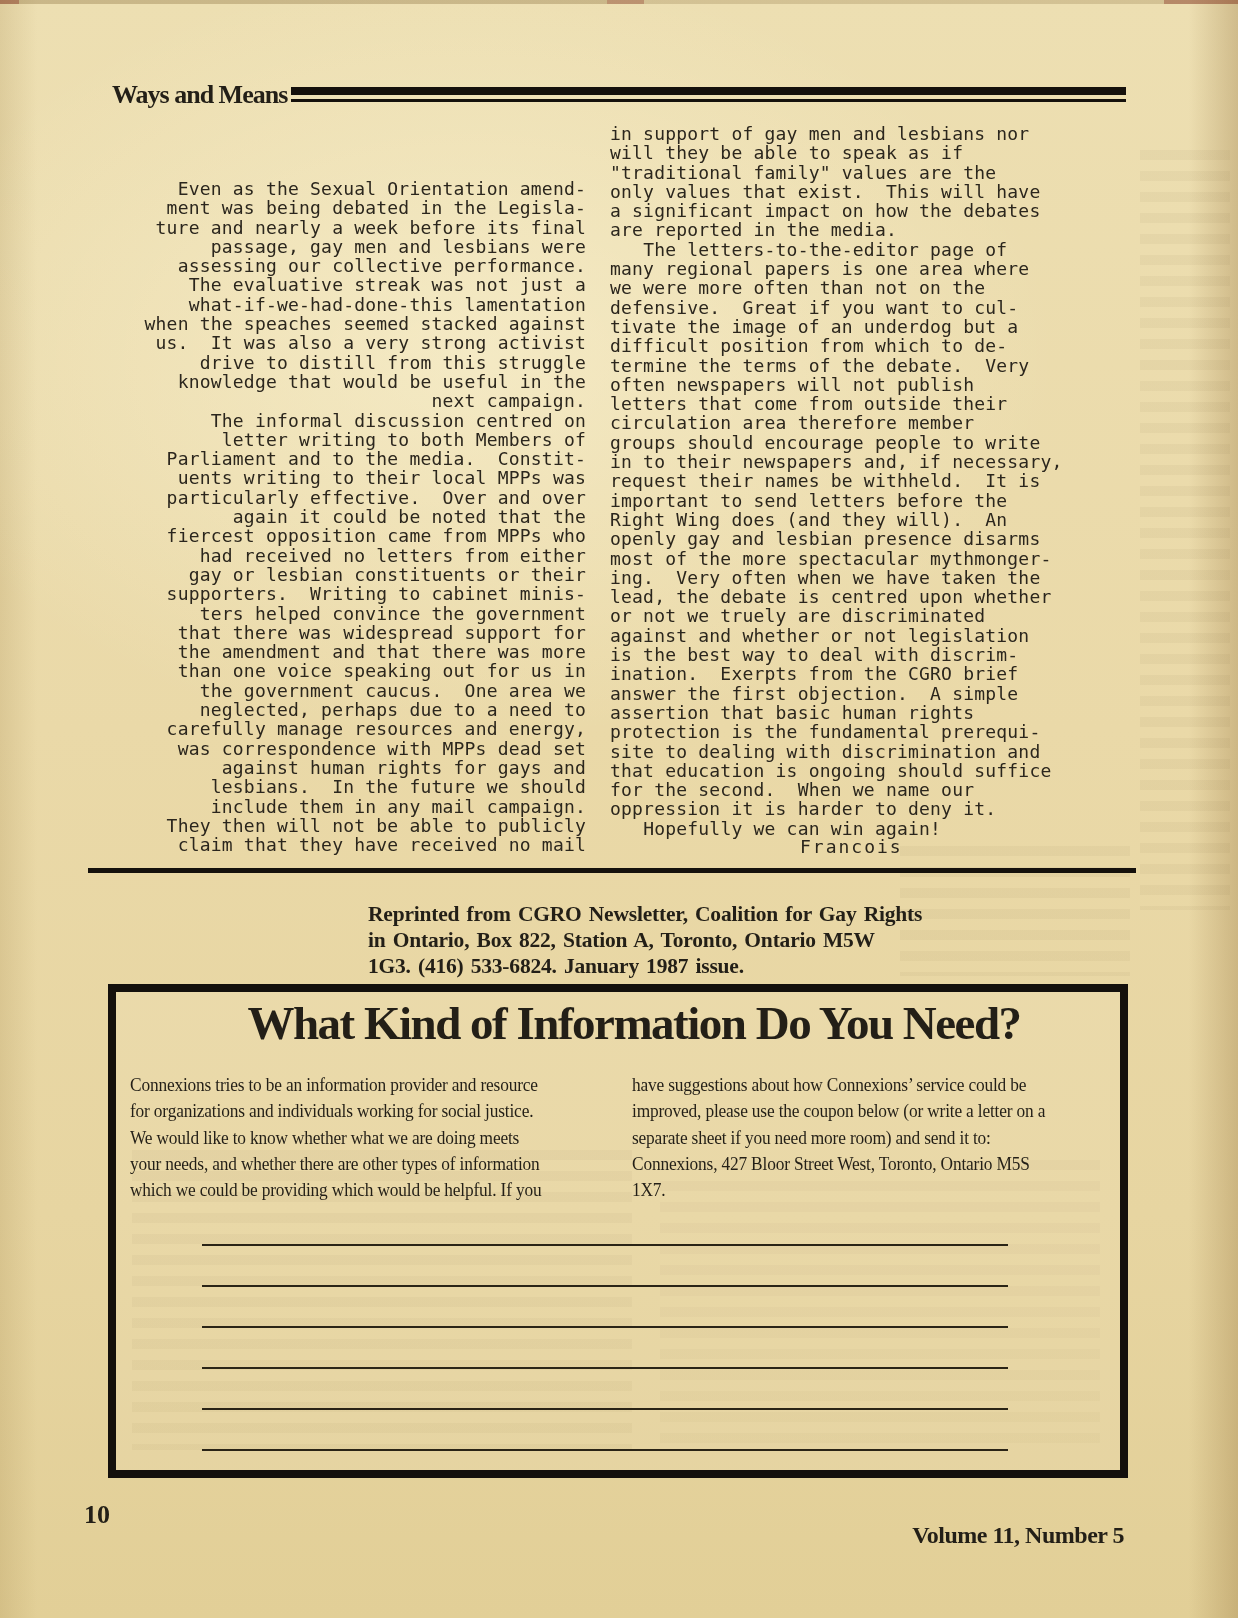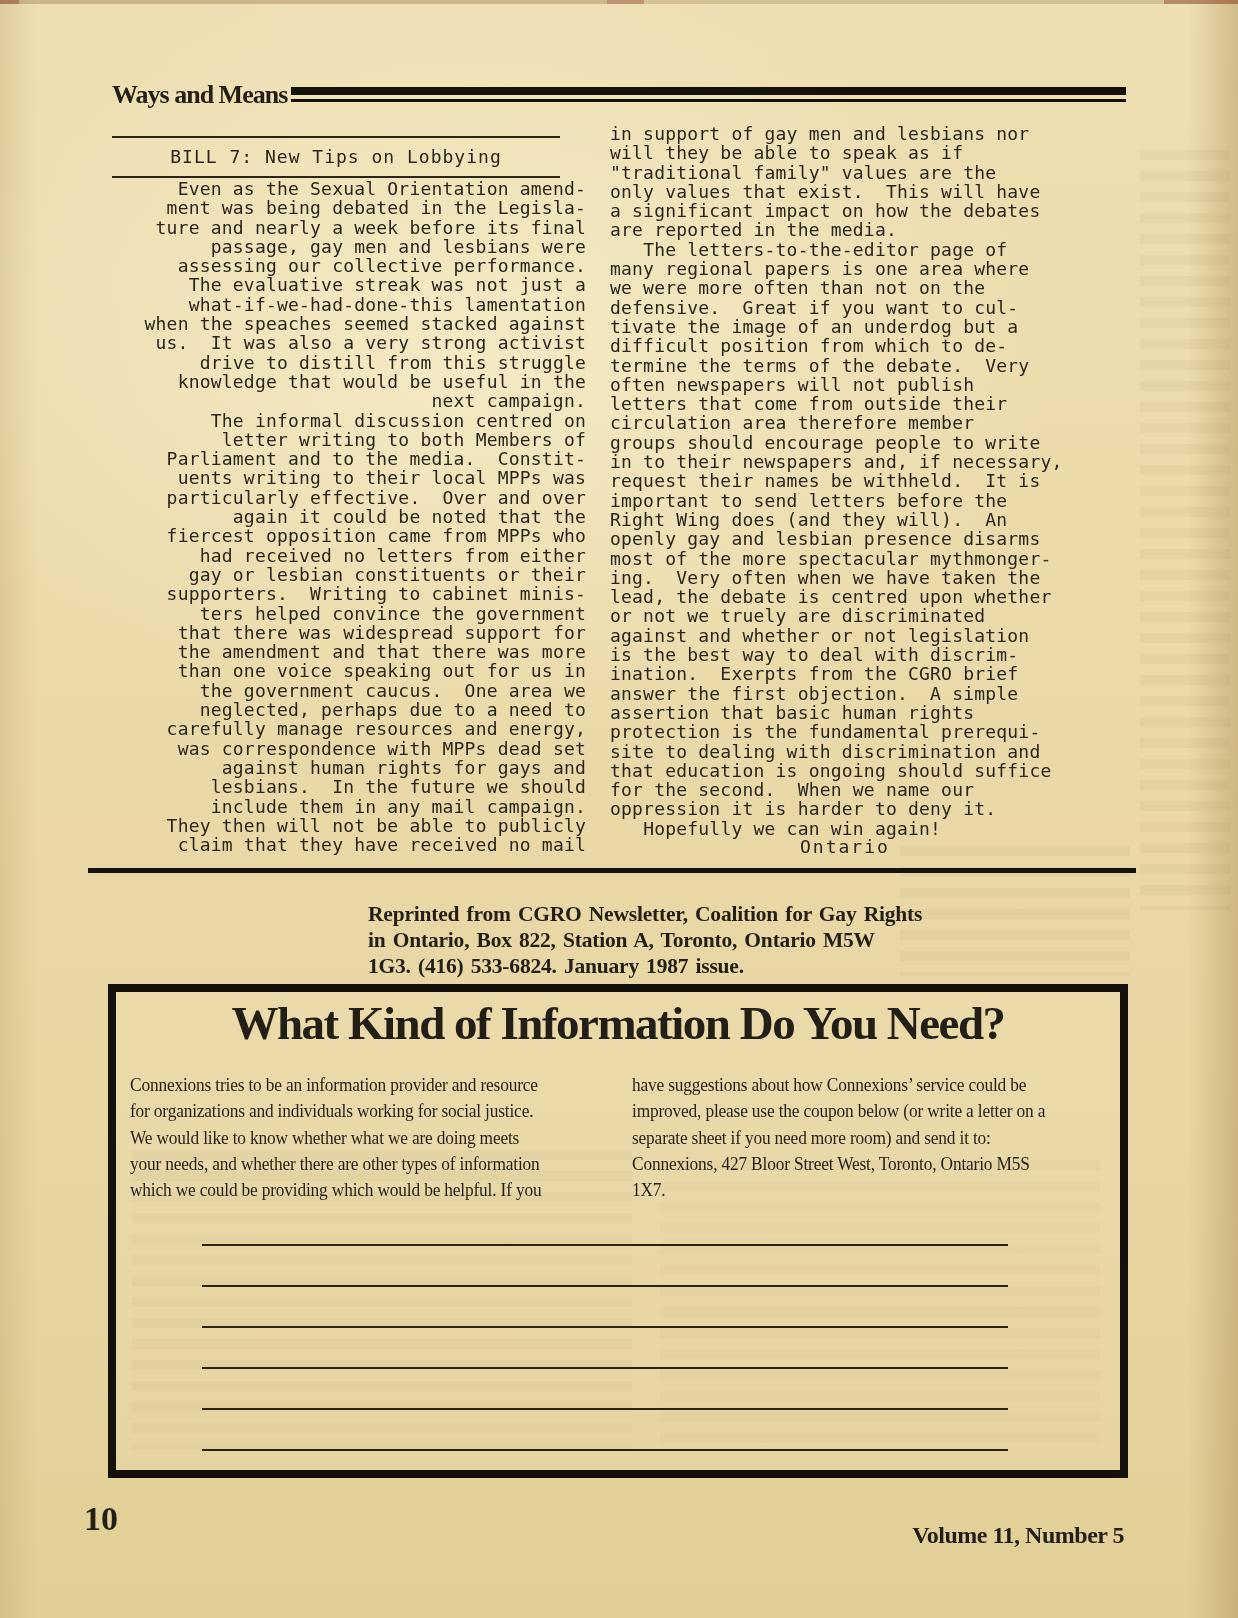--- a/index.html
+++ b/index.html
@@ -39,30 +39,30 @@
   .signature{position:absolute;left:800px;top:836px;font-family:"DejaVu Sans Mono", monospace;font-size:18px;letter-spacing:2px;color:#2b261d;}
 
   .divider-rule{position:absolute;left:88px;top:868px;width:1048px;height:5px;background:#15110c;}
 
   .attribution{position:absolute;left:368px;top:902px;width:610px;
     font-size:21.5px;line-height:25.8px;font-weight:600;white-space:pre-line;letter-spacing:-0.2px;word-spacing:2px;}
 
   
   .coupon-box{position:absolute;left:108px;top:984px;width:1004px;height:478px;border:8px solid #14100c;background:rgba(255,250,228,0.10);}
   .coupon-title{position:absolute;left:0;top:6px;width:100%;text-align:center;
-    font-size:47px;font-weight:bold;letter-spacing:-1.5px;line-height:1.1;}
+    font-size:47px;font-weight:bold;letter-spacing:-1.5px;line-height:1.1;padding-left:16px;}
   .coupon-col{position:absolute;top:80px;width:548px;font-size:19.5px;line-height:26.3px;
     white-space:pre-line;letter-spacing:-0.2px;transform:scaleX(0.89);transform-origin:left top;}
   .coupon-col-left{left:14px;}
   .coupon-col-right{left:516px;}
   .coupon-lines{position:absolute;left:86px;top:252px;width:806px;}
   .write-line{height:2px;background:#2a2416;margin-bottom:39px;}
 
   
-  .page-number{position:absolute;left:84px;top:1500px;font-size:34px;font-weight:bold;}
+  .page-number{position:absolute;left:84px;top:1500px;font-size:26px;font-weight:bold;}
   .volume-label{position:absolute;right:114px;top:1522px;font-size:24px;font-weight:bold;letter-spacing:-0.5px;}
 </style>
 </head>
 <body>
 
 <div class="page">
   <div class="edge-top"></div>
 
   <div class="ghost" style="left:1140px;top:150px;width:90px;height:760px;"></div>
   <div class="ghost" style="left:900px;top:846px;width:230px;height:130px;"></div>
@@ -70,25 +70,20 @@
   <div class="ghost" style="left:660px;top:1160px;width:440px;height:290px;opacity:.4;"></div>
 
   <div class="masthead">
     <span class="label">Ways and Means</span>
     <span class="rules">
       <span class="bar1" style="display:block"></span>
       <span class="bar2" style="display:block"></span>
     </span>
   </div>
 
-  <div class="article-title-block">
-    <div class="thin-rule"></div>
-    <div class="article-title mono">BILL 7:  New Tips on Lobbying</div>
-    <div class="thin-rule"></div>
-  </div>
 
   <div class="col col-left mono">   Even as the Sexual Orientation amend-
 ment was being debated in the Legisla-
 ture and nearly a week before its final
 passage, gay men and lesbians were
 assessing our collective performance.
 The evaluative streak was not just a
 what-if-we-had-done-this lamentation
 when the speaches seemed stacked against
 us.  It was also a very strong activist
@@ -148,21 +143,21 @@
 is the best way to deal with discrim-
 ination.  Exerpts from the CGRO brief
 answer the first objection.  A simple
 assertion that basic human rights
 protection is the fundamental prerequi-
 site to dealing with discrimination and
 that education is ongoing should suffice
 for the second.  When we name our
 oppression it is harder to deny it.
    Hopefully we can win again!</div>
-  <div class="signature">Ontario</div>
+  <div class="signature">Francois</div>
 
   <div class="divider-rule"></div>
 
   <div class="attribution">Reprinted from CGRO Newsletter, Coalition for Gay Rights
 in Ontario, Box 822, Station A, Toronto, Ontario M5W
 1G3. (416) 533-6824. January 1987 issue.</div>
 
   <div class="coupon-box">
     <div class="coupon-title">What Kind of Information Do You Need?</div>
     <div class="coupon-col coupon-col-left">Connexions tries to be an information provider and resource

